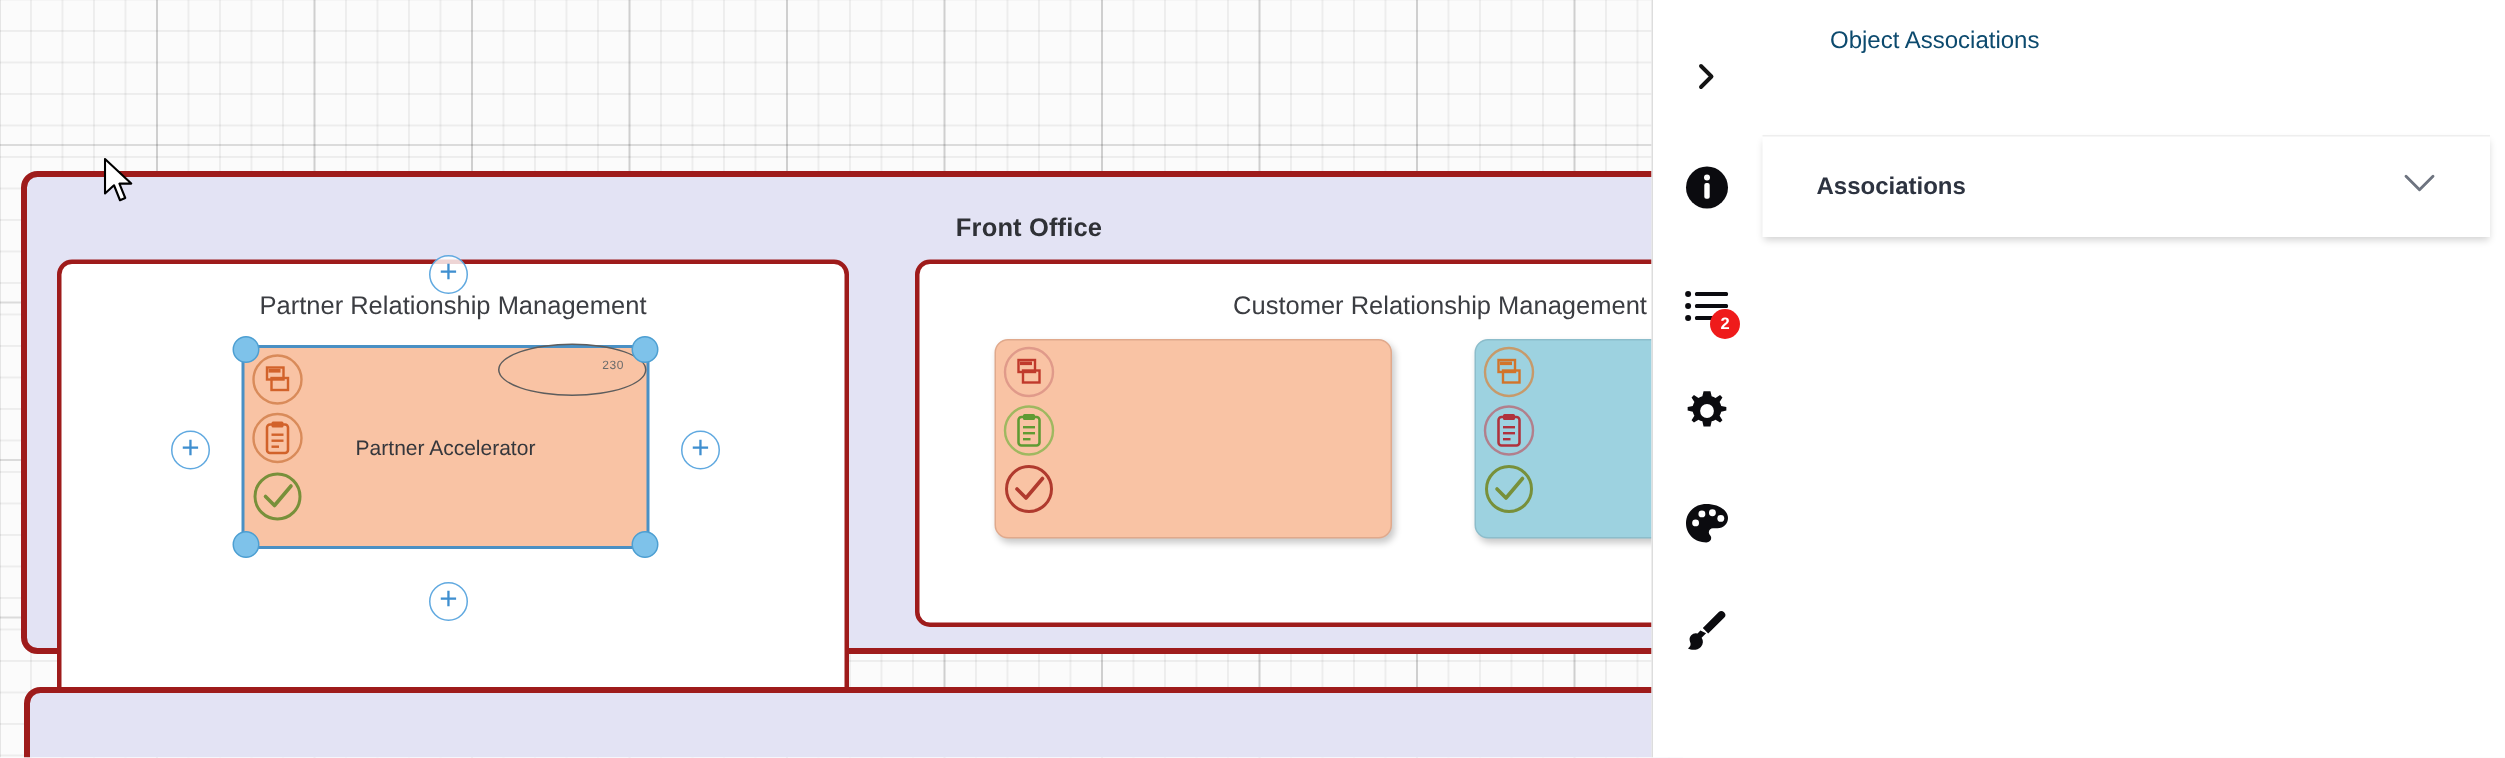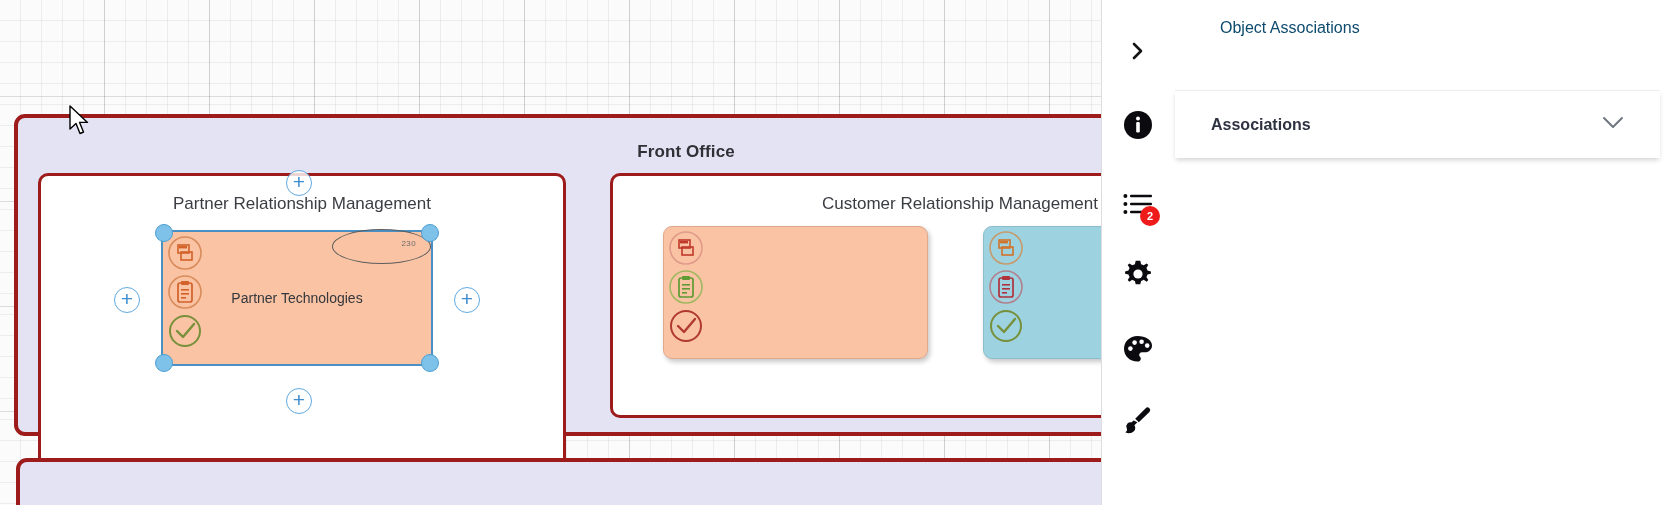--- a/index.html
+++ b/index.html
@@ -208,21 +208,21 @@
               <circle cx="18" cy="18" r="15" fill="none" stroke="#78903a" stroke-width="2"></circle>
               <path d="M10 18 L16 24 L27 11" fill="none" stroke="#78903a" stroke-width="2.4" stroke-linecap="round" stroke-linejoin="round"></path>
             </svg>
           </span>
         </div>
 
         <div class="count-badge">
           <span class="count-text">230</span>
         </div>
 
-        <div class="node-label">Partner Technologies</div>
+        <div class="node-label">Partner Accelerator</div>
 
         <div class="sel-handle" style="left:-8px;top:-8px;"></div>
         <div class="sel-handle" style="right:-8px;top:-8px;"></div>
         <div class="sel-handle" style="left:-8px;bottom:-8px;"></div>
         <div class="sel-handle" style="right:-8px;bottom:-8px;"></div>
 
         <div class="plus-handle" style="left:-49px;top:55px;"></div>
         <div class="plus-handle" style="right:-49px;top:55px;"></div>
         <div class="plus-handle" style="left:123px;top:-62px;"></div>
         <div class="plus-handle" style="left:123px;bottom:-50px;"></div>

